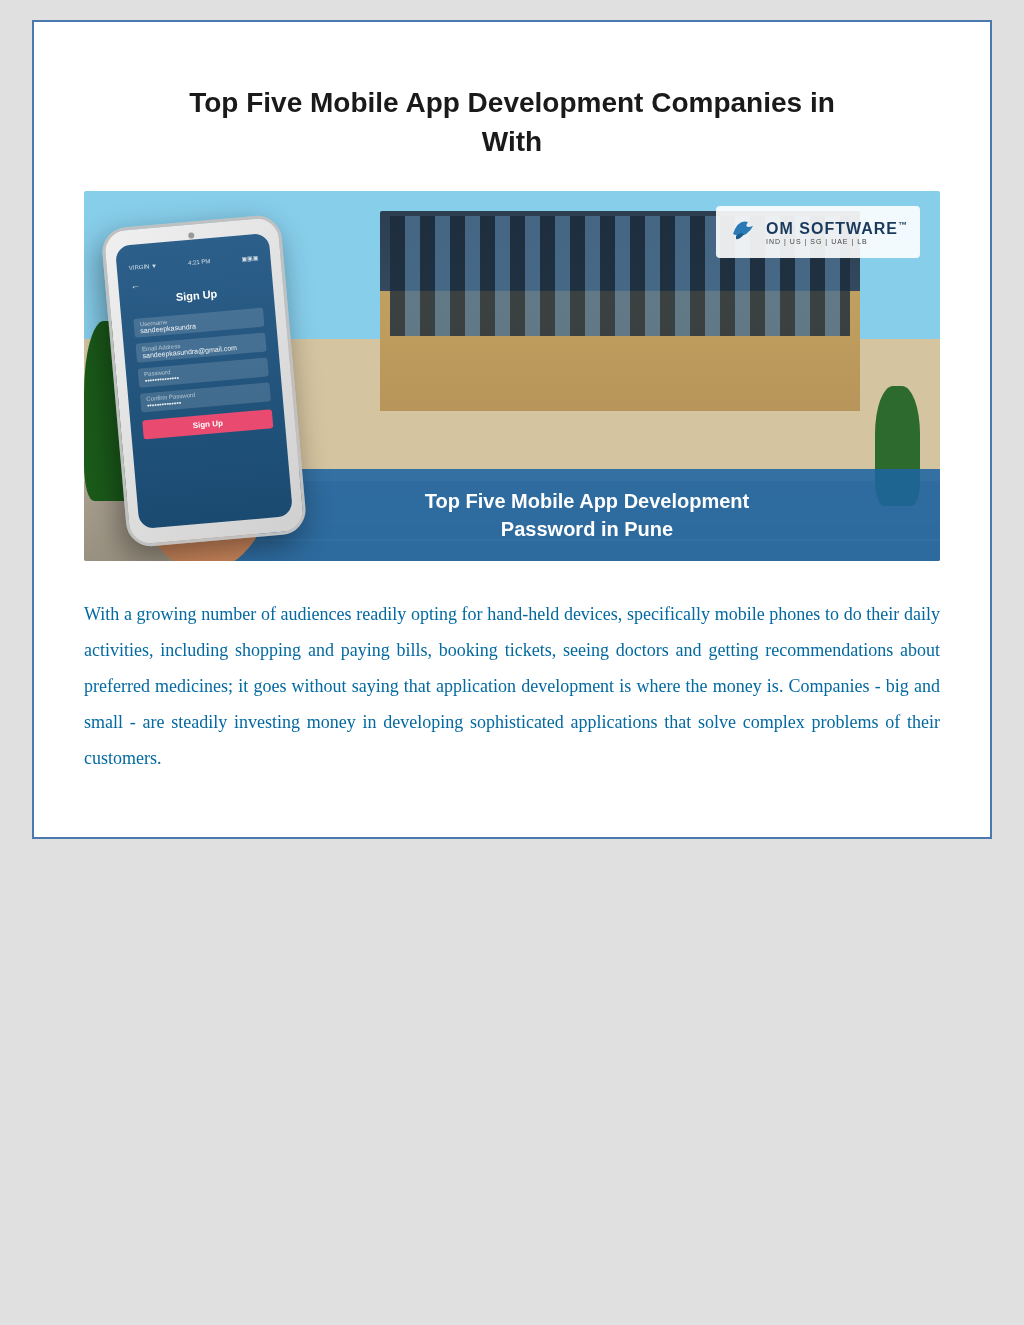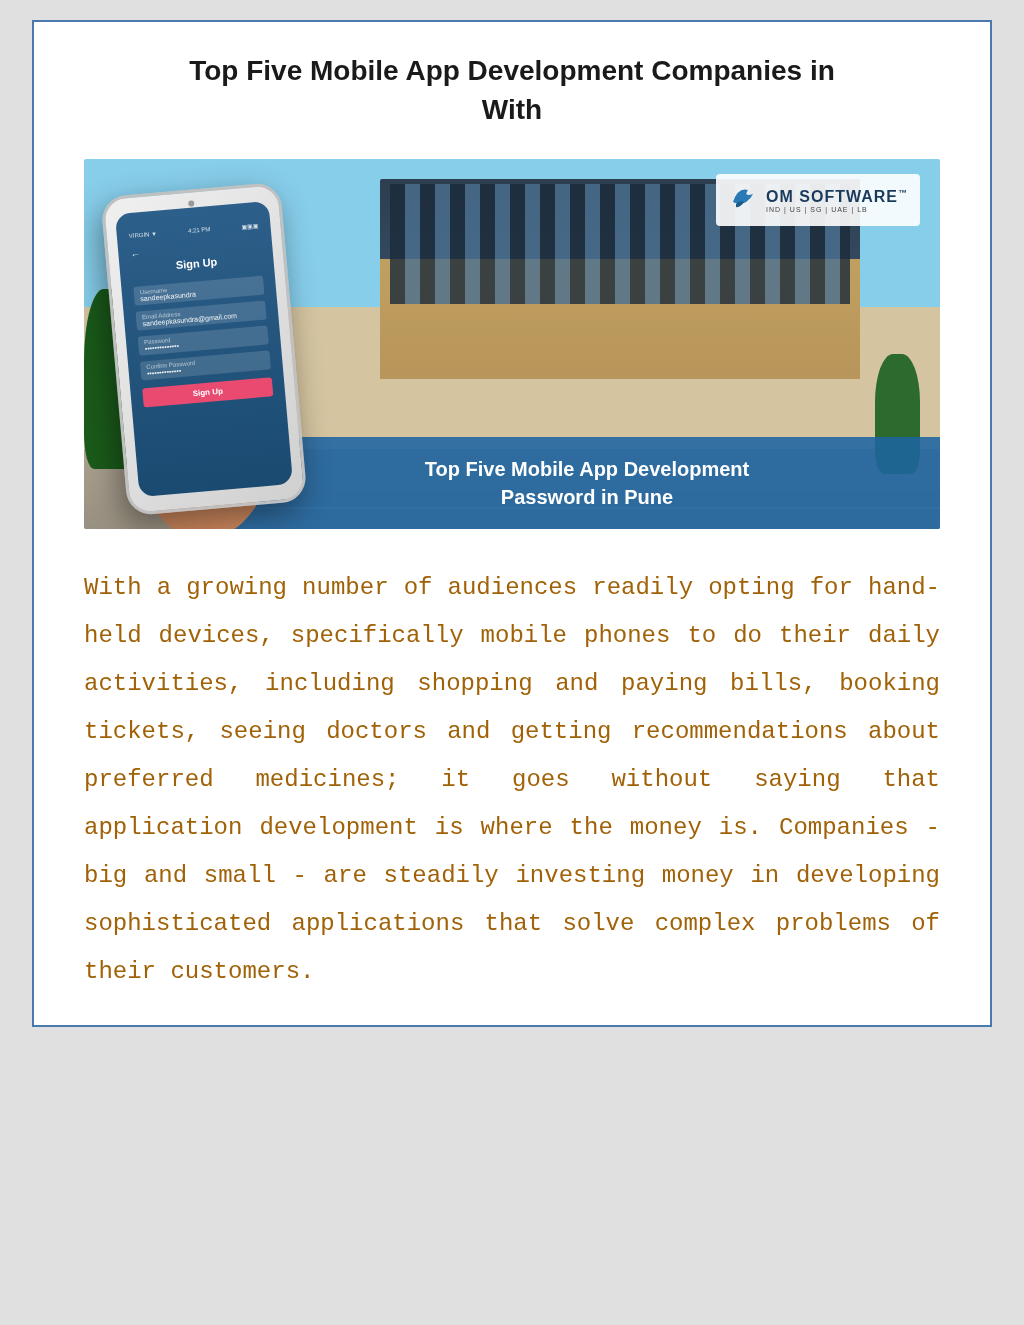--- a/index.html
+++ b/index.html
@@ -14,21 +14,21 @@
       justify-content: center;
       align-items: flex-start;
       padding: 20px;
       font-family: 'Times New Roman', Times, serif;
     }
 
     .page-container {
       width: 960px;
       background: #ffffff;
       border: 2px solid #4a7aad;
-      padding: 29px 50px;
+      padding: 61px 50px;
     }
 
     .page-title {
       text-align: center;
       font-size: 28px;
       font-weight: bold;
       color: #1a1a1a;
       line-height: 1.4;
       margin-bottom: 30px;
       font-family: 'Arial', sans-serif;
@@ -253,25 +253,25 @@
     .tree-top {
       width: 40px;
       height: 60px;
       background: #2d6a2d;
       border-radius: 50% 50% 30% 30%;
       margin-left: -16px;
     }
 
     
     .body-text {
-      font-size: 24px;
+      font-size: 18px;
       line-height: 2.0;
-      color: #a16207;
+      color: #0369a1;
       text-align: justify;
-      font-family: Liberation Mono, monospace;
+      font-family: Liberation Serif, serif;
     }
 
     .body-text p {
       text-indent: 0;
     }
   </style>
 </head>
 <body>
 
 <div class="page-container">

